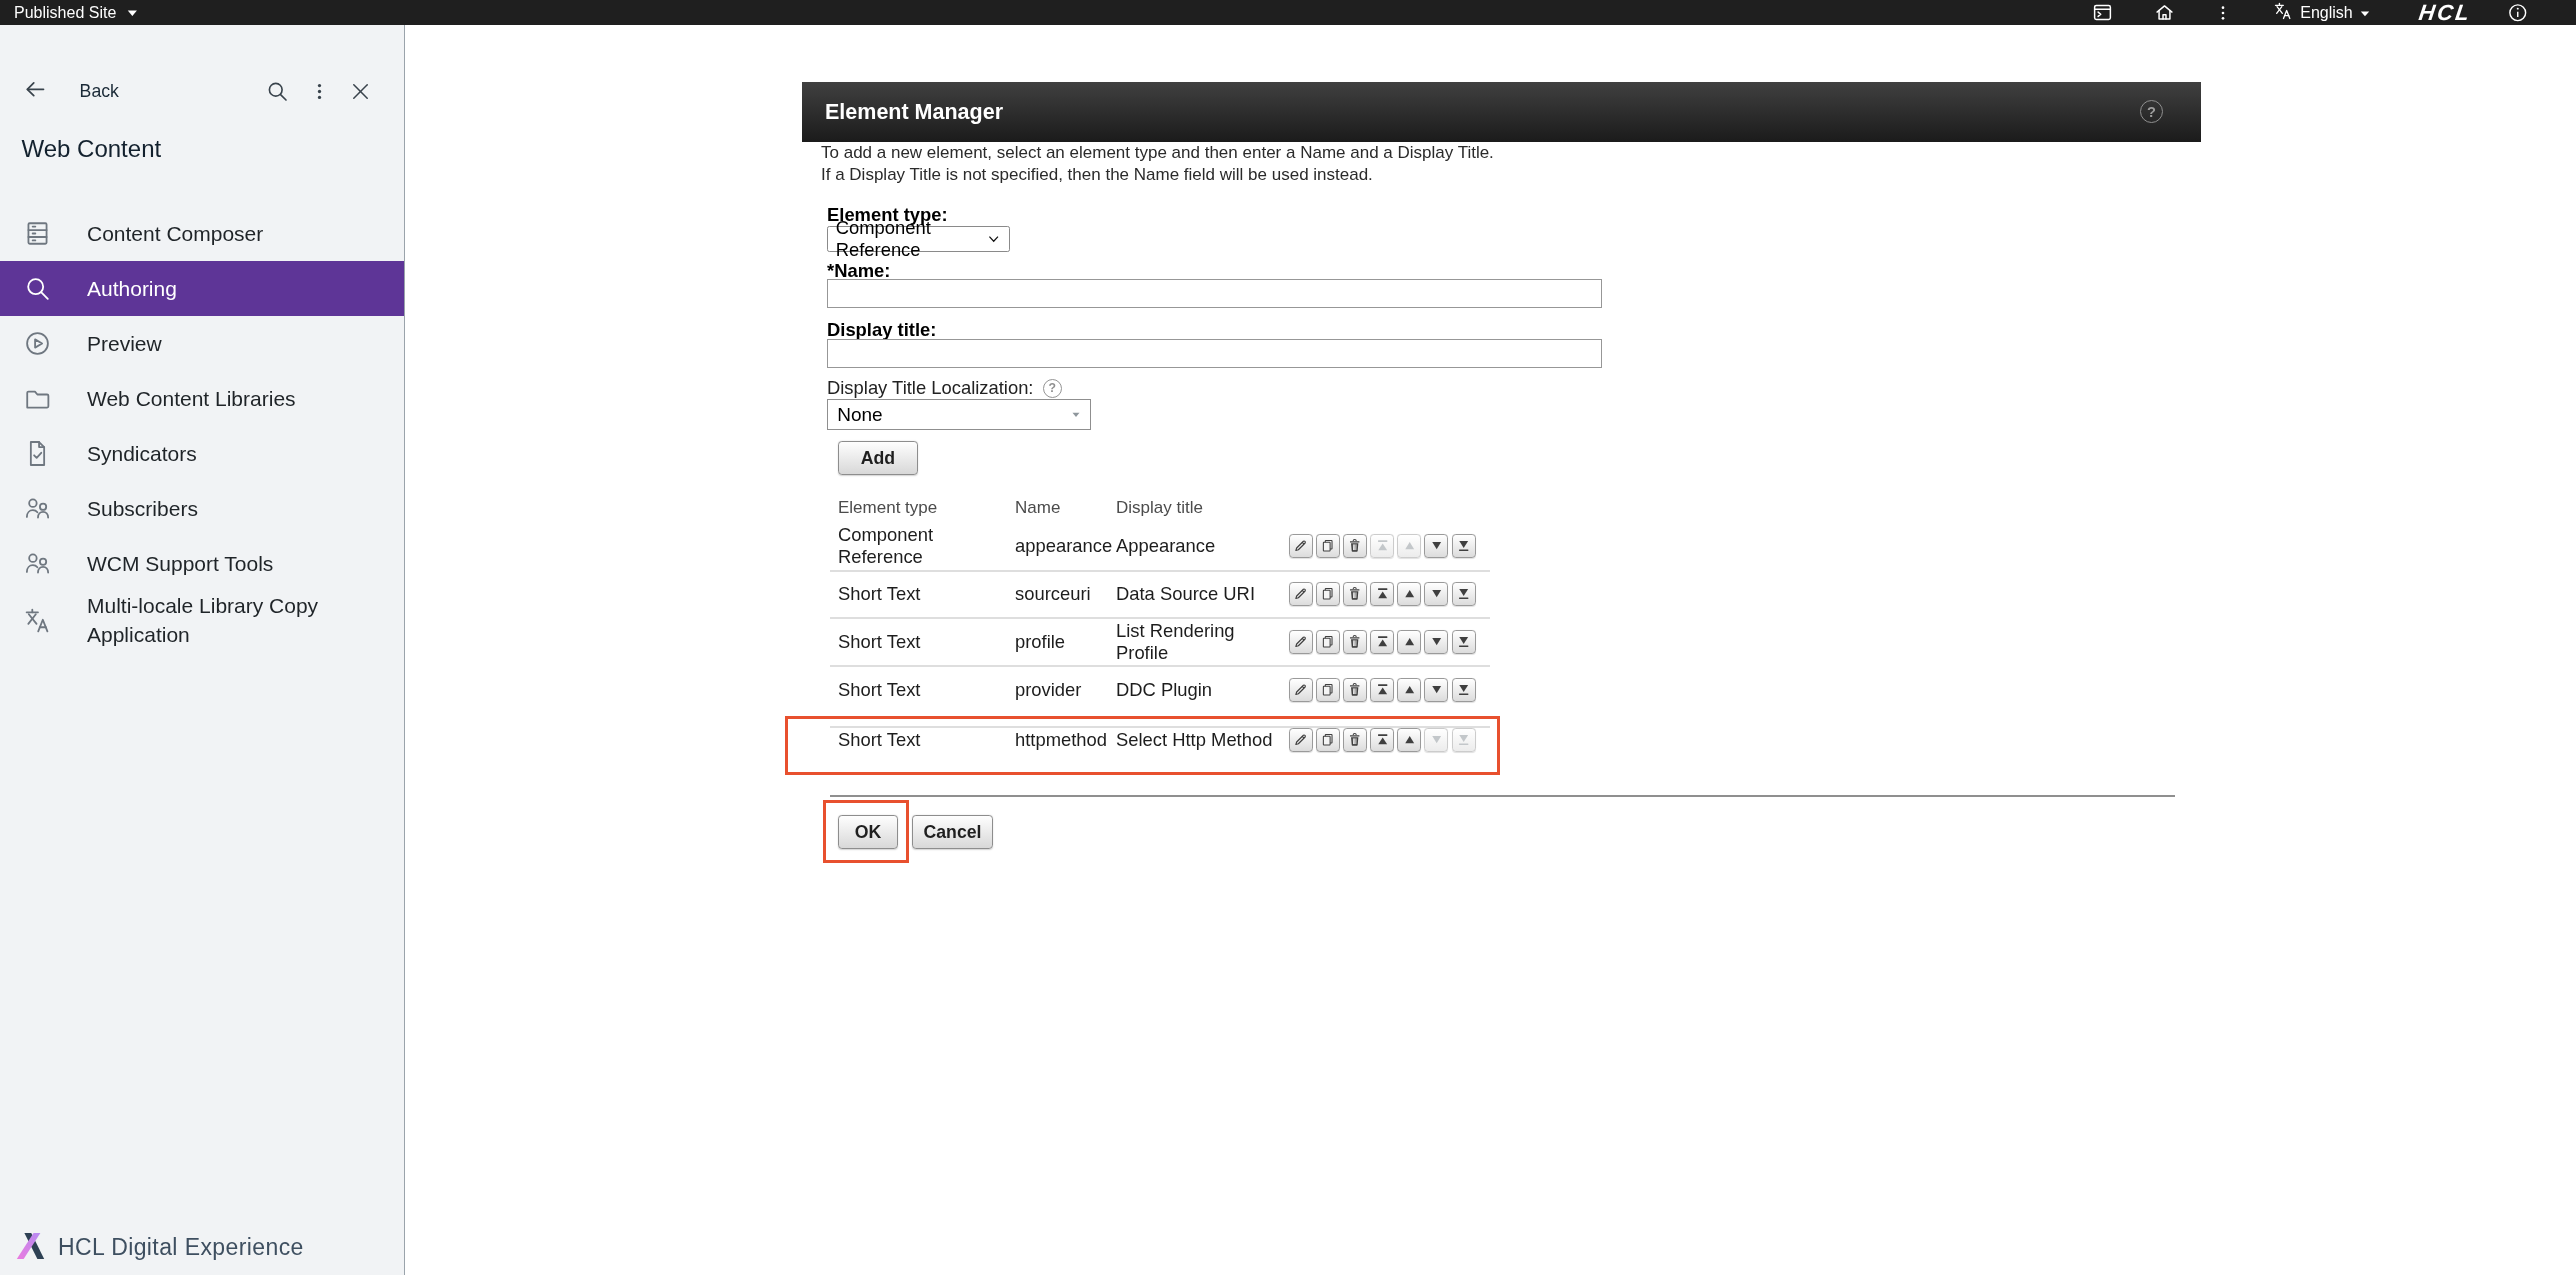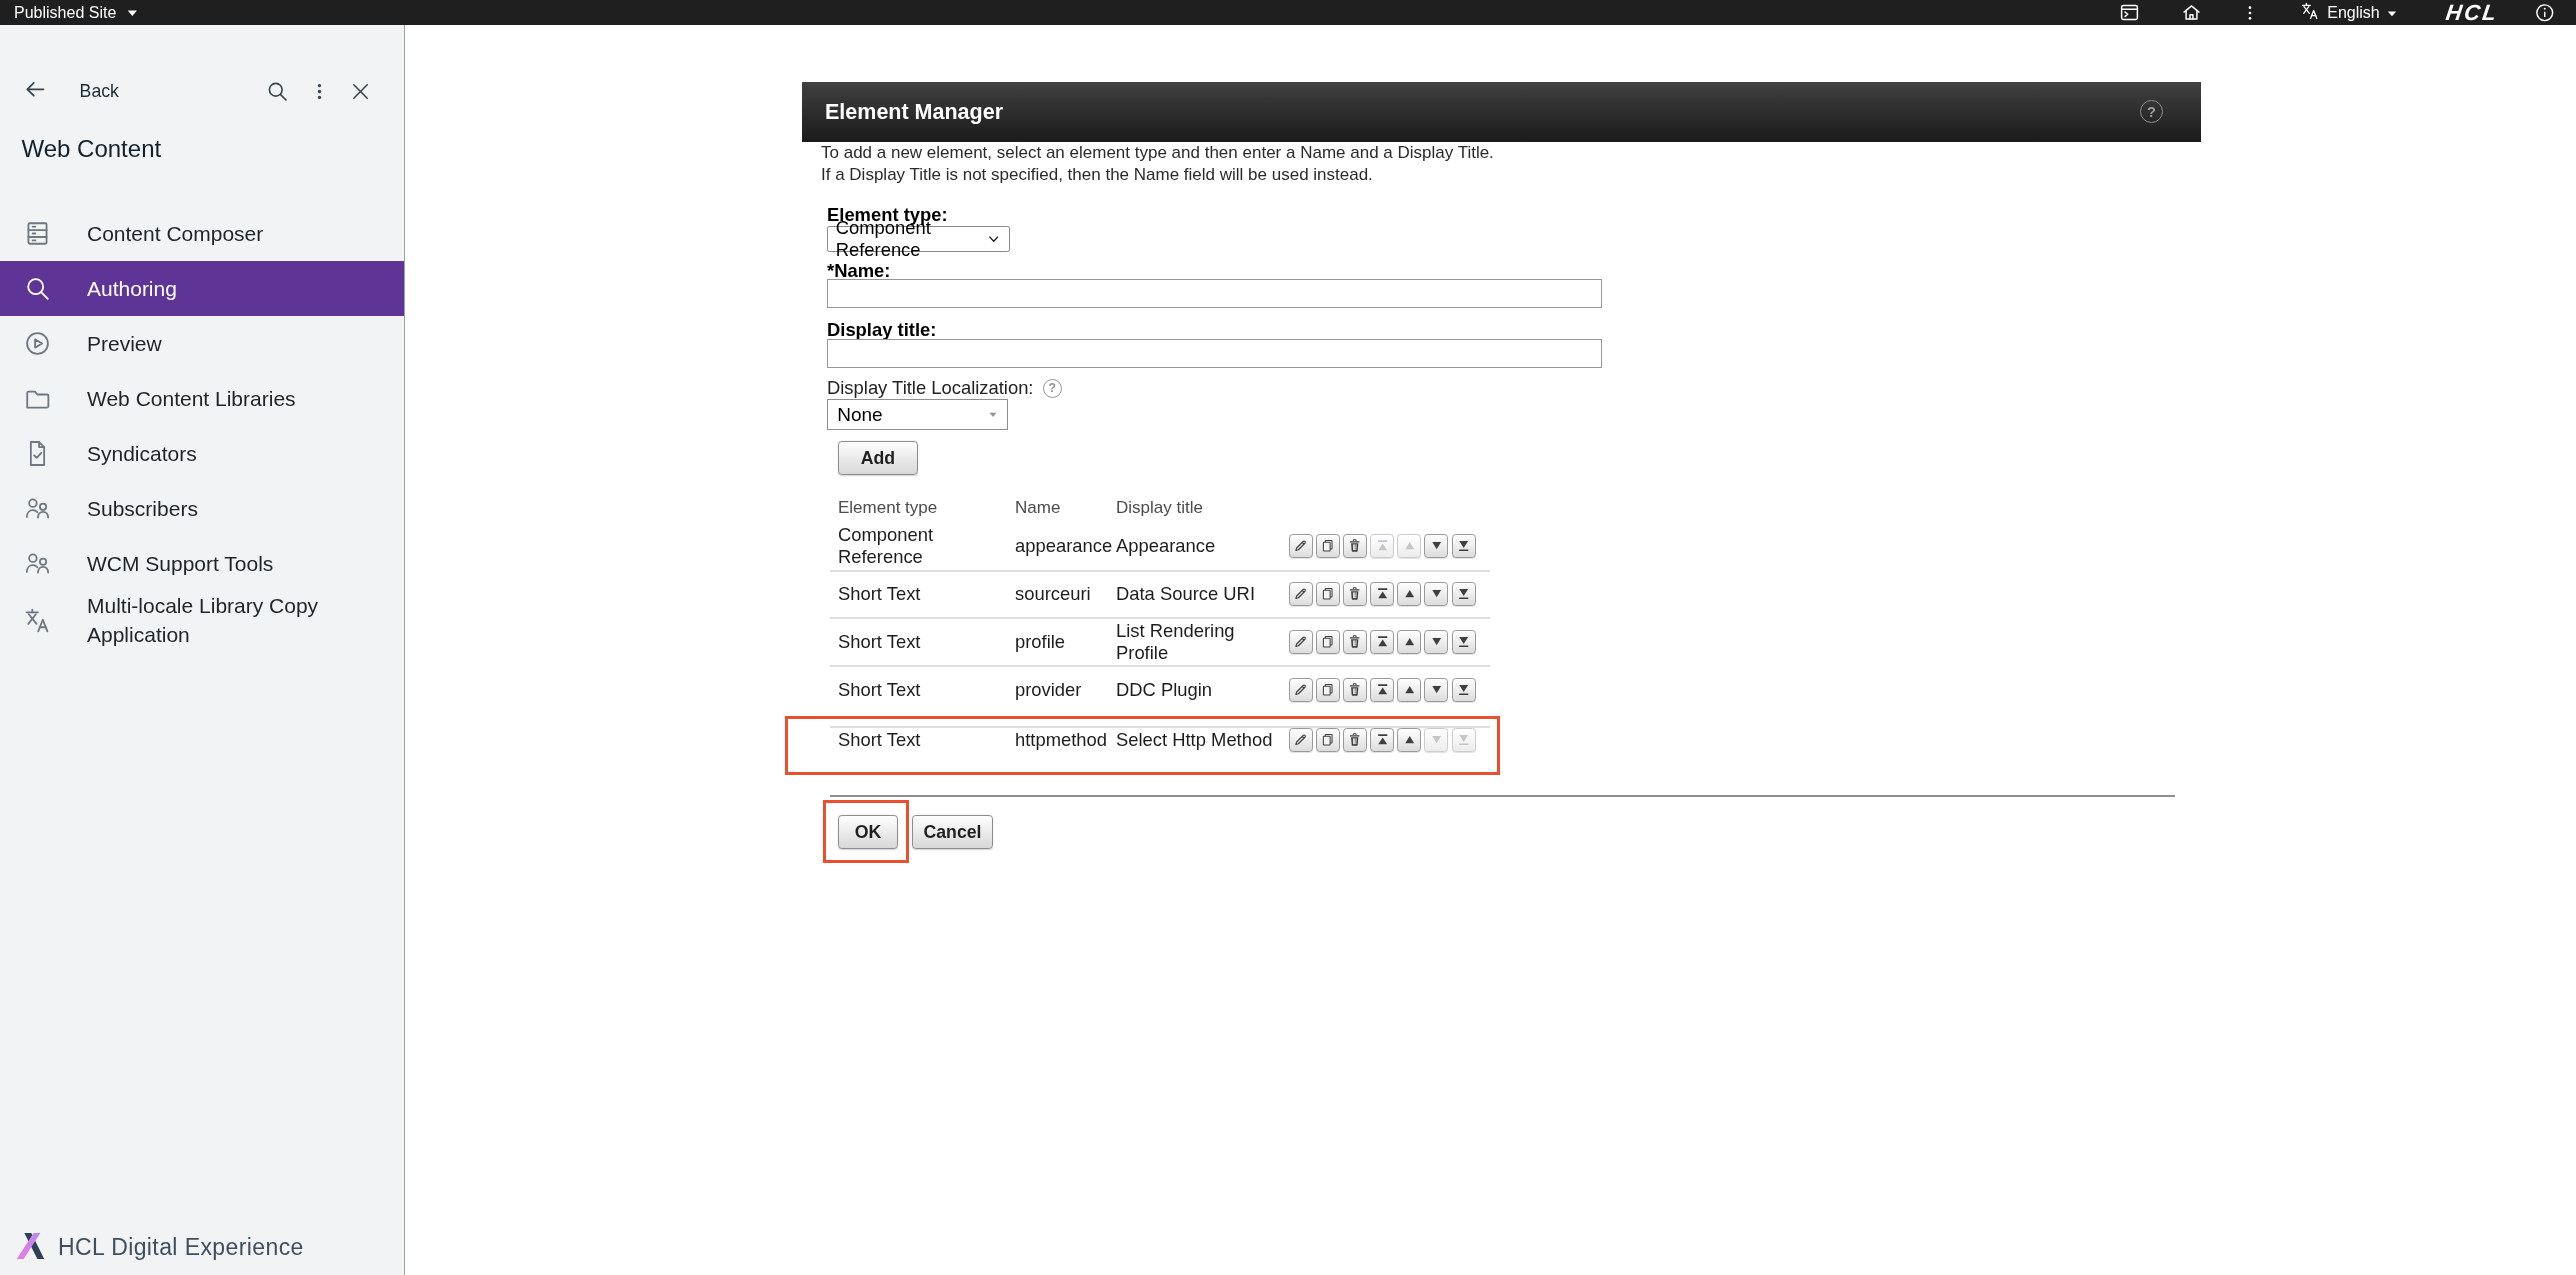--- a/index.html
+++ b/index.html
@@ -5,21 +5,21 @@
   * { margin:0; padding:0; box-sizing:border-box; }
   html,body { background:#ffffff; }
   body { font-family:"Liberation Sans", sans-serif; }
   #page { position:relative; width:2576px; height:1276px; background:#ffffff; overflow:hidden; }
 
   
   .topbar { position:absolute; left:0; top:0; width:2576px; height:25px; background:#1f1f1f;
             display:flex; align-items:center; color:#fff; z-index:30; }
   .site-selector { display:flex; align-items:center; gap:10.7px; padding-left:14px; cursor:pointer; }
   .site-selector .lbl { font-size:16px; color:#fdfdfd; }
-  .topbar-right { margin-left:auto; display:flex; align-items:center; padding-right:21px; }
+  .topbar-right { margin-left:auto; display:flex; align-items:center; padding-right:48px; }
   .tb-icon { display:inline-flex; align-items:center; justify-content:center; }
   .tb-icon svg { display:block; }
   .lang-group { display:flex; align-items:center; gap:7.7px; margin:0 0 0 40px; cursor:pointer; }
   .lang-label { font-size:16px; color:#fff; }
   .hcl-logo { font-size:22px; font-weight:bold; font-style:italic; letter-spacing:2.3px;
               transform:skewX(-8deg); margin:0 35px 0 49px; color:#fff; }
 
   
   .sidebar { position:absolute; left:0; top:25px; width:405px; height:1250px; background:#f1f3f5;
              border-right:1.5px solid #9aa3ab; z-index:20; }
@@ -50,21 +50,21 @@
   .form-label.regular { font-weight:normal; color:#222; display:flex; align-items:center; gap:9.2px; }
   .help-circle { width:19px; height:19px; border:1.5px solid #949494; border-radius:50%; color:#8f8f8f;
                  font-size:12.3px; font-weight:bold; display:inline-flex; align-items:center;
                  justify-content:center; cursor:pointer; }
   .fake-select { position:absolute; left:827px; top:226px; width:183px; height:26px; background:#fff;
                  border:0.8px solid #8a8a8a; border-radius:2.3px; display:flex; align-items:center;
                  padding:0 7.7px; font-size:18.4px; color:#000; cursor:pointer; }
   .fake-select .sel-caret { margin-left:auto; display:flex; }
   .text-input { position:absolute; left:827px; width:775px; height:29px; border:0.8px solid #979797;
                 background:#fff; font-size:18.4px; padding:0 7.7px; font-family:"Liberation Sans", sans-serif; }
-  .combo { position:absolute; left:827px; top:399px; width:181px; height:31px; background:#fff;
+  .combo { position:absolute; left:827px; top:399px; width:264px; height:31px; background:#fff;
            border:0.8px solid #8f8f8f; display:flex; align-items:center; padding:0 9.2px;
            font-size:19px; color:#000; cursor:pointer; }
   .combo .combo-caret { margin-left:auto; display:flex; }
   .btn { position:absolute; display:flex; align-items:center; justify-content:center;
          border:0.8px solid #8d8d8d; border-radius:3.8px; background:linear-gradient(#fefefe,#d8d8d8);
          font-size:17.7px; font-weight:bold; color:#1f1f1f; cursor:pointer;
          box-shadow:0 0.8px 1.5px rgba(0,0,0,0.18); font-family:"Liberation Sans", sans-serif; }
   #add-btn { left:838px; top:441px; width:80px; height:34px; }
   #ok-btn { left:838px; top:815px; width:60px; height:34px; }
   #cancel-btn { left:912px; top:815px; width:81px; height:34px; }

